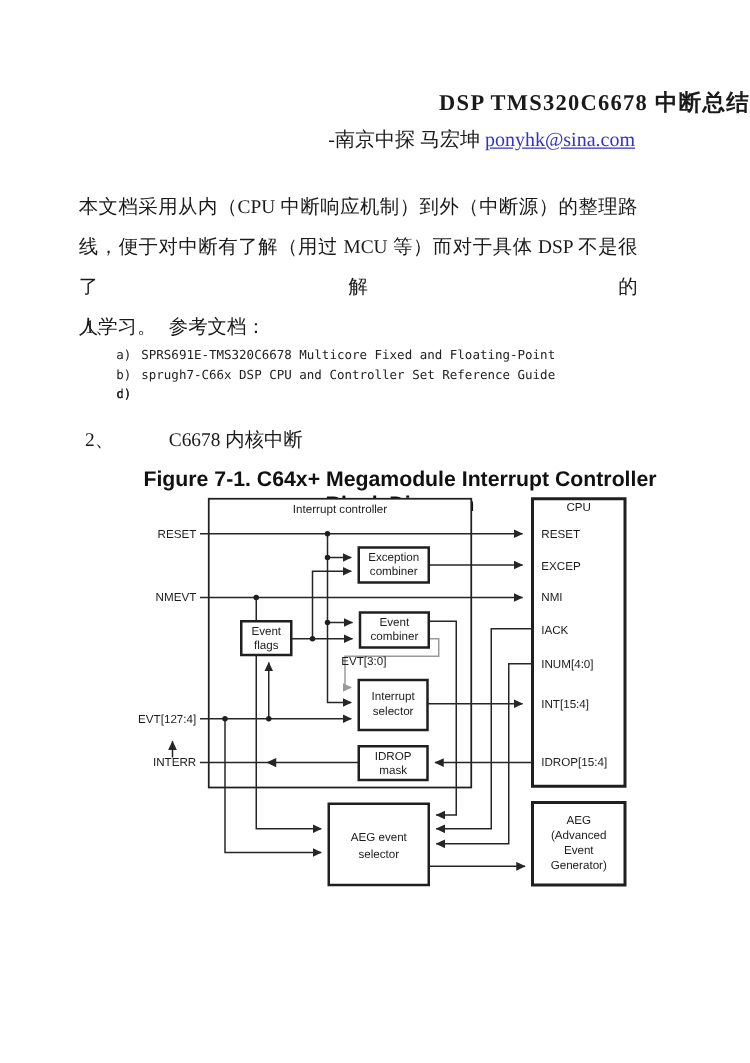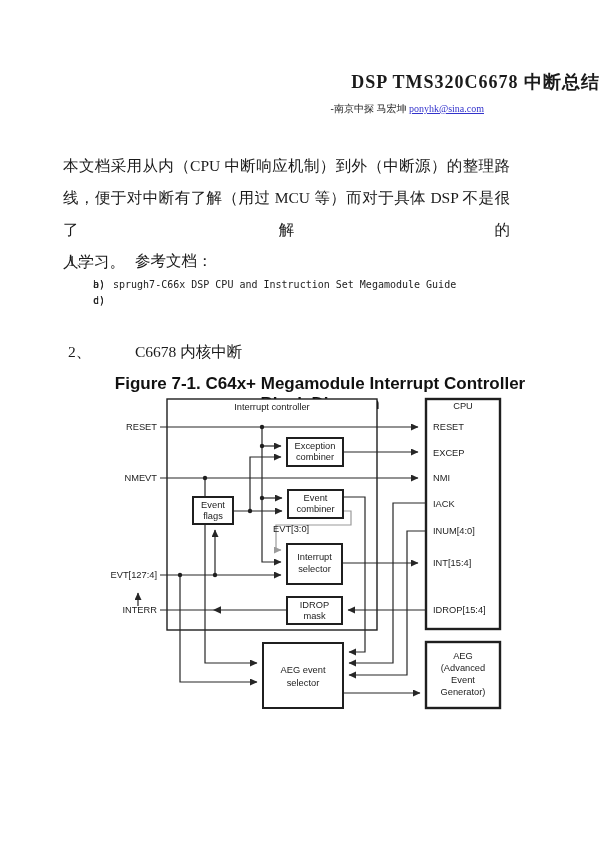--- a/index.html
+++ b/index.html
@@ -1,21 +1,21 @@
 <!DOCTYPE html>
 <html><head>
 <meta charset="utf-8">
 <style>
   html,body{margin:0;padding:0;background:#ffffff;}
   .page{position:relative;width:600px;height:850px;background:#ffffff;overflow:hidden;
         font-family:"Liberation Serif","DejaVu Sans",serif;color:#1a1a1a;}
 
   .doc-title{position:absolute;top:70px;left:0;width:600px;text-align:right;
              font-size:18px;font-weight:bold;letter-spacing:1px;}
-  .byline{position:absolute;top:102px;right:116px;font-size:10px;}
+  .byline{position:absolute;top:102px;right:92px;font-size:16px;}
   .byline a{color:#3333cc;text-decoration:underline;cursor:pointer;}
 
   .intro{position:absolute;top:150px;left:63px;width:447px;font-size:15.5px;line-height:32px;}
   .jline{text-align:justify;text-align-last:justify;}
   .lline{text-align:left;}
 
   .sec{position:absolute;left:0;width:600px;font-size:15.5px;}
   .sec .num{position:absolute;left:68px;}
   .sec .stitle{position:absolute;left:135px;}
   .sec1{top:251px;}
@@ -56,24 +56,25 @@
   </div>
 
   <div class="sec sec1">
     <span class="num">1、</span>
     <span class="stitle">参考文档：</span>
   </div>
 
   <div class="refs">
     <div class="ref">
       <span class="marker">a)</span>
+      <span>SPRS691E-TMS320C6678 Multicore Fixed and Floating-Point</span>
     </div>
     <div class="ref">
       <span class="marker">b)</span>
-      <span>sprugh7-C66x DSP CPU and Instruction Set Megamodule Guide</span>
+      <span>sprugh7-C66x DSP CPU and Controller Set Reference Guide</span>
     </div>
     <div class="ref">
       <span class="marker">c)</span>
     </div>
     <div class="ref">
       <span class="marker">d)</span>
     </div>
   </div>
 
   <div class="sec sec2">

